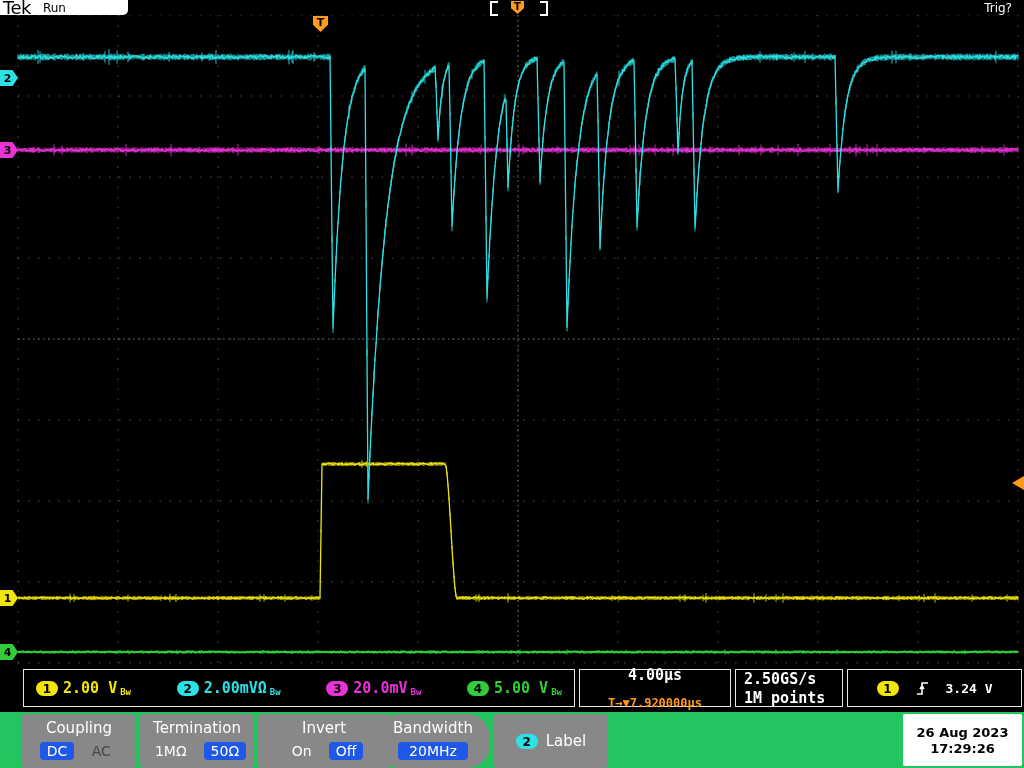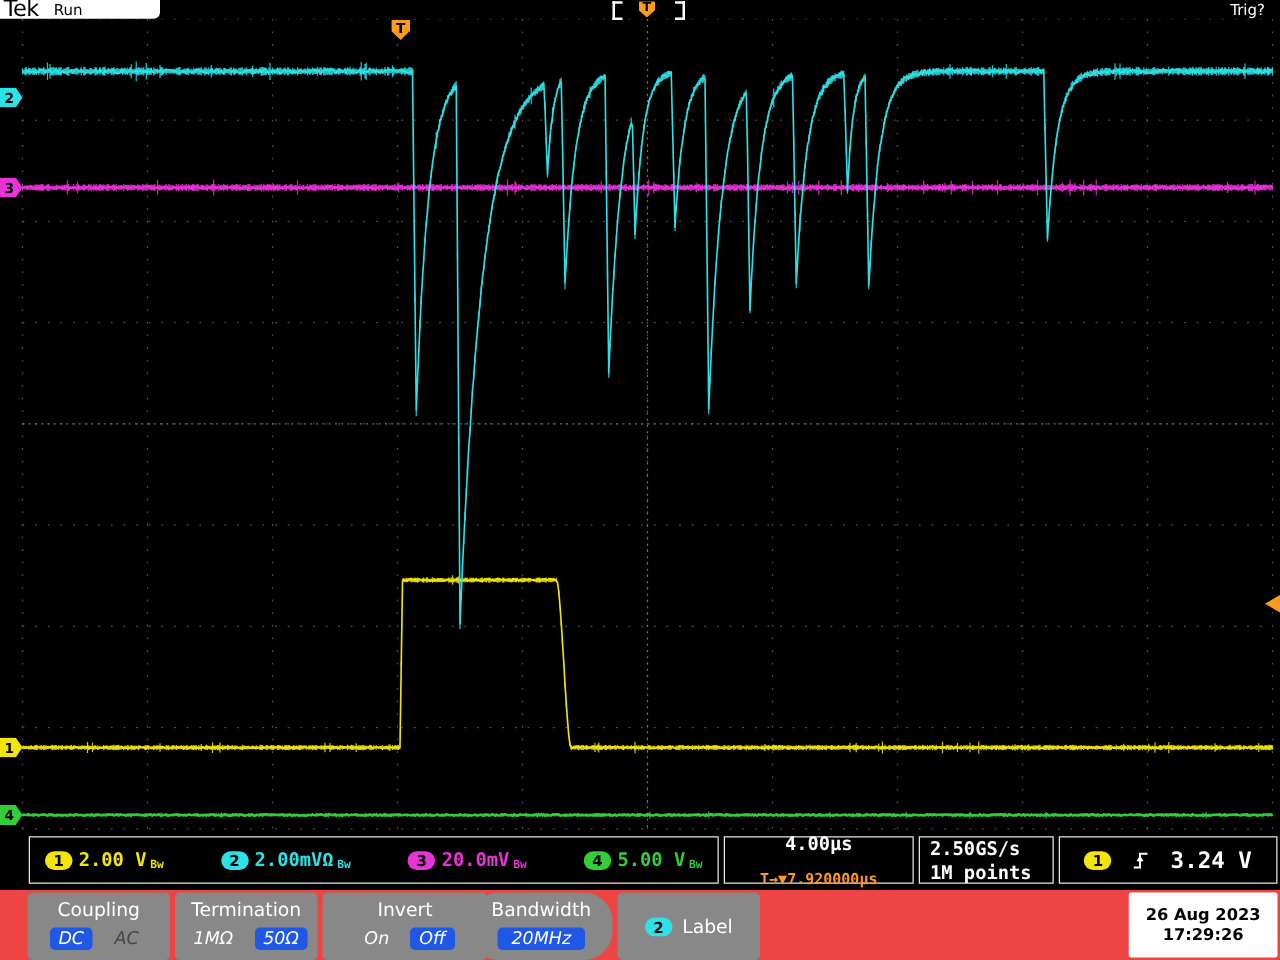--- a/index.html
+++ b/index.html
@@ -40,28 +40,28 @@
          font-size:12px;font-weight:bold;text-align:center;line-height:16px;padding:0 2px;
          font-family:"DejaVu Sans",sans-serif;}
   .bw{font-size:9px;align-self:flex-end;margin-left:-2px;}
   .c1{color:#f2e50c}.c2{color:#2ce2e6}.c3{color:#e833d6}.c4{color:#33cc3a}
   #rbox-h{left:579px;width:152px;flex-direction:column;justify-content:center;gap:12px;}
   .h-scale{color:#fff;font-size:15px;}
   .h-delay{color:#ff9a20;font-size:12px;}
   #rbox-acq{left:735px;width:108px;flex-direction:column;align-items:flex-start;justify-content:center;gap:1px;padding-left:8px;}
   .acq-line{color:#fff;font-size:15px;}
   #rbox-trig{left:847px;width:175px;justify-content:center;gap:16px;}
-  .trig-level{color:#fff;font-size:18px;}
-
-  
-  .menu{position:absolute;left:0;top:712px;width:1024px;height:56px;background:#ef4444;z-index:6;}
+  .trig-level{color:#fff;font-size:13px;}
+
+  
+  .menu{position:absolute;left:0;top:712px;width:1024px;height:56px;background:#22c55e;z-index:6;}
   .mbtn{position:absolute;top:2px;height:54px;background:#888;border-radius:4px;color:#fff;
         text-align:center;box-sizing:border-box;}
   .mbtn .title{font-size:15px;margin-top:5px;}
-  .optrow{display:flex;justify-content:center;align-items:flex-start;gap:10px;margin-top:5px;font-style:italic;}
+  .optrow{display:flex;justify-content:center;align-items:flex-start;gap:10px;margin-top:5px;}
   .opt{min-width:34px;padding:1px 7px;border-radius:4px;font-size:14px;box-sizing:border-box;}
   .opt.sel{background:#1f57e6;color:#fff;}
   .opt.plain{color:#fff;}
   .opt.dim{color:#464646;}
   #btn-coupling{left:22px;width:114px;}
   #btn-termination{left:140px;width:114px;}
   #btn-invert{left:258px;width:132px;}
   #btn-bandwidth{left:376px;width:114px;border-radius:23px;}
   #btn-label{left:494px;width:114px;display:flex;align-items:center;justify-content:center;gap:8px;}
   #btn-label .title{margin:0;}

